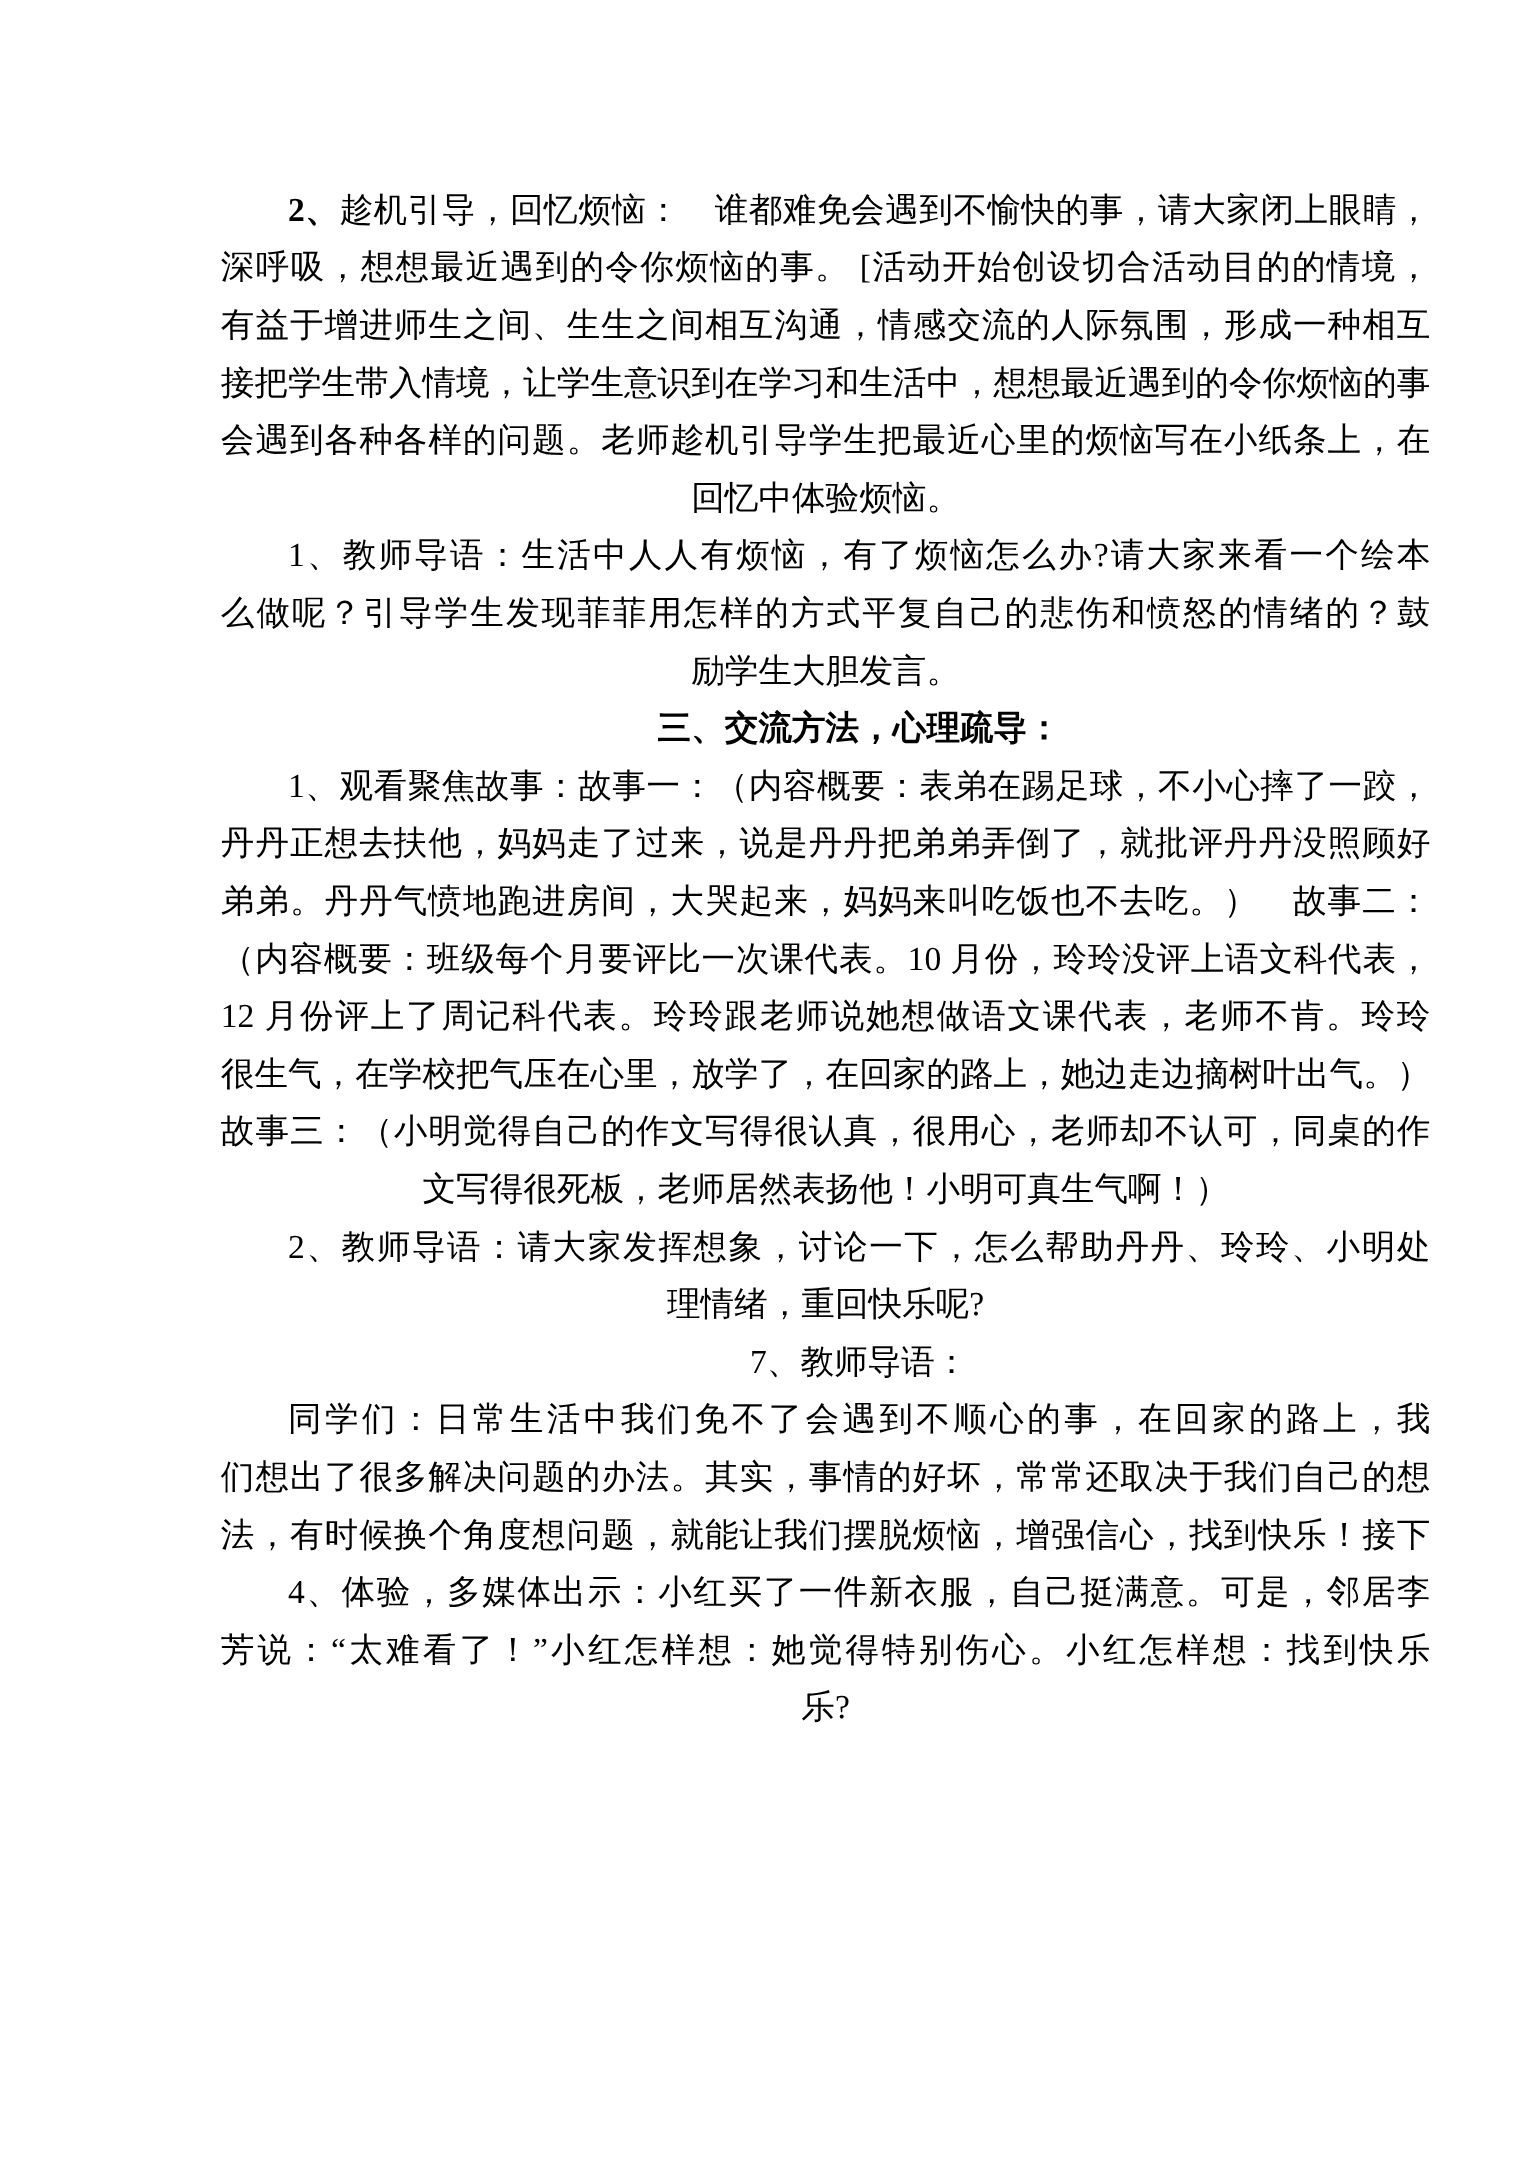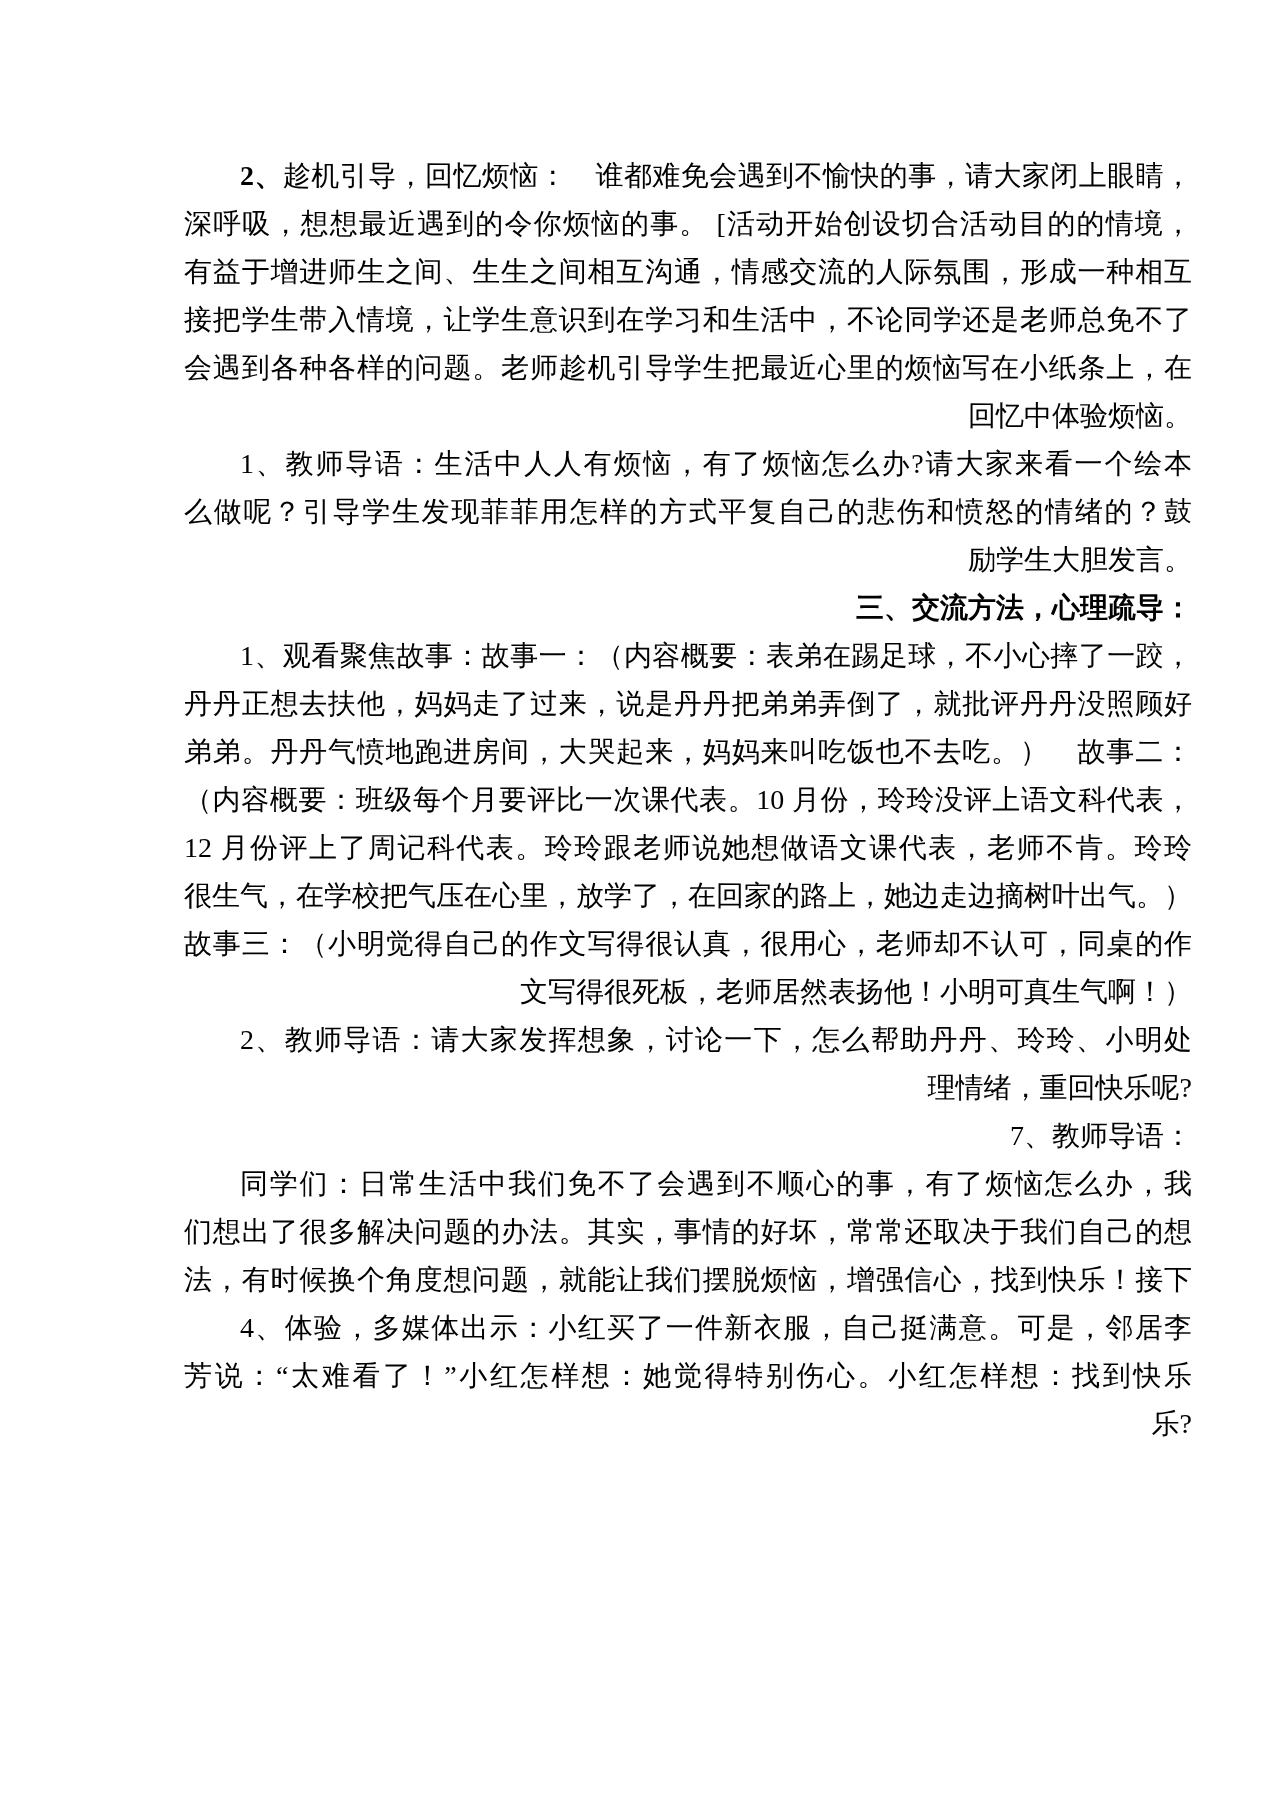--- a/index.html
+++ b/index.html
@@ -27,21 +27,21 @@
     margin-left: 32px;
   }
   .paragraph {
     margin: 0;
   }
   .paragraph.heading .line {
     font-weight: bold;
   }
   .line {
     width: 100%;
-    text-align: right;
+    text-align: center;
     white-space: normal;
   }
   .line.j {
     text-align: justify;
     text-align-last: justify;
   }
   .line.indent {
     text-indent: 56px;
   }
   .bold {
@@ -50,21 +50,21 @@
 </style>
 </head>
 <body>
 
 <div class="page">
   <div class="text-block">
       <div class="paragraph">
         <div class="line j indent"><span class="bold">2、</span>趁机引导，回忆烦恼：　谁都难免会遇到不愉快的事，请大家闭上眼睛，</div>
         <div class="line j">深呼吸，想想最近遇到的令你烦恼的事。 [活动开始创设切合活动目的的情境，</div>
         <div class="line j">有益于增进师生之间、生生之间相互沟通，情感交流的人际氛围，形成一种相互</div>
-        <div class="line j">接把学生带入情境，让学生意识到在学习和生活中，不论同学还是老师总免不了</div>
+        <div class="line j">接把学生带入情境，让学生意识到在学习和生活中，想想最近遇到的令你烦恼的事</div>
         <div class="line j">会遇到各种各样的问题。老师趁机引导学生把最近心里的烦恼写在小纸条上，在</div>
         <div class="line">回忆中体验烦恼。</div>
       </div>
       <div class="paragraph">
         <div class="line j indent">1、教师导语：生活中人人有烦恼，有了烦恼怎么办?请大家来看一个绘本</div>
         <div class="line j">么做呢？引导学生发现菲菲用怎样的方式平复自己的悲伤和愤怒的情绪的？鼓</div>
         <div class="line">励学生大胆发言。</div>
       </div>
       <div class="paragraph heading">
         <div class="line indent">三、交流方法，心理疏导：</div>
@@ -80,21 +80,21 @@
         <div class="line">文写得很死板，老师居然表扬他！小明可真生气啊！）</div>
       </div>
       <div class="paragraph">
         <div class="line j indent">2、教师导语：请大家发挥想象，讨论一下，怎么帮助丹丹、玲玲、小明处</div>
         <div class="line">理情绪，重回快乐呢?</div>
       </div>
       <div class="paragraph">
         <div class="line indent">7、教师导语：</div>
       </div>
       <div class="paragraph">
-        <div class="line j indent">同学们：日常生活中我们免不了会遇到不顺心的事，有了烦恼怎么办，我</div>
+        <div class="line j indent">同学们：日常生活中我们免不了会遇到不顺心的事，在回家的路上，我</div>
         <div class="line j">们想出了很多解决问题的办法。其实，事情的好坏，常常还取决于我们自己的想</div>
         <div class="line j">法，有时候换个角度想问题，就能让我们摆脱烦恼，增强信心，找到快乐！接下</div>
       </div>
       <div class="paragraph">
         <div class="line j indent">4、体验，多媒体出示：小红买了一件新衣服，自己挺满意。可是，邻居李</div>
         <div class="line j">芳说：“太难看了！”小红怎样想：她觉得特别伤心。小红怎样想：找到快乐</div>
         <div class="line">乐?</div>
       </div>
     </div>
 </div>

